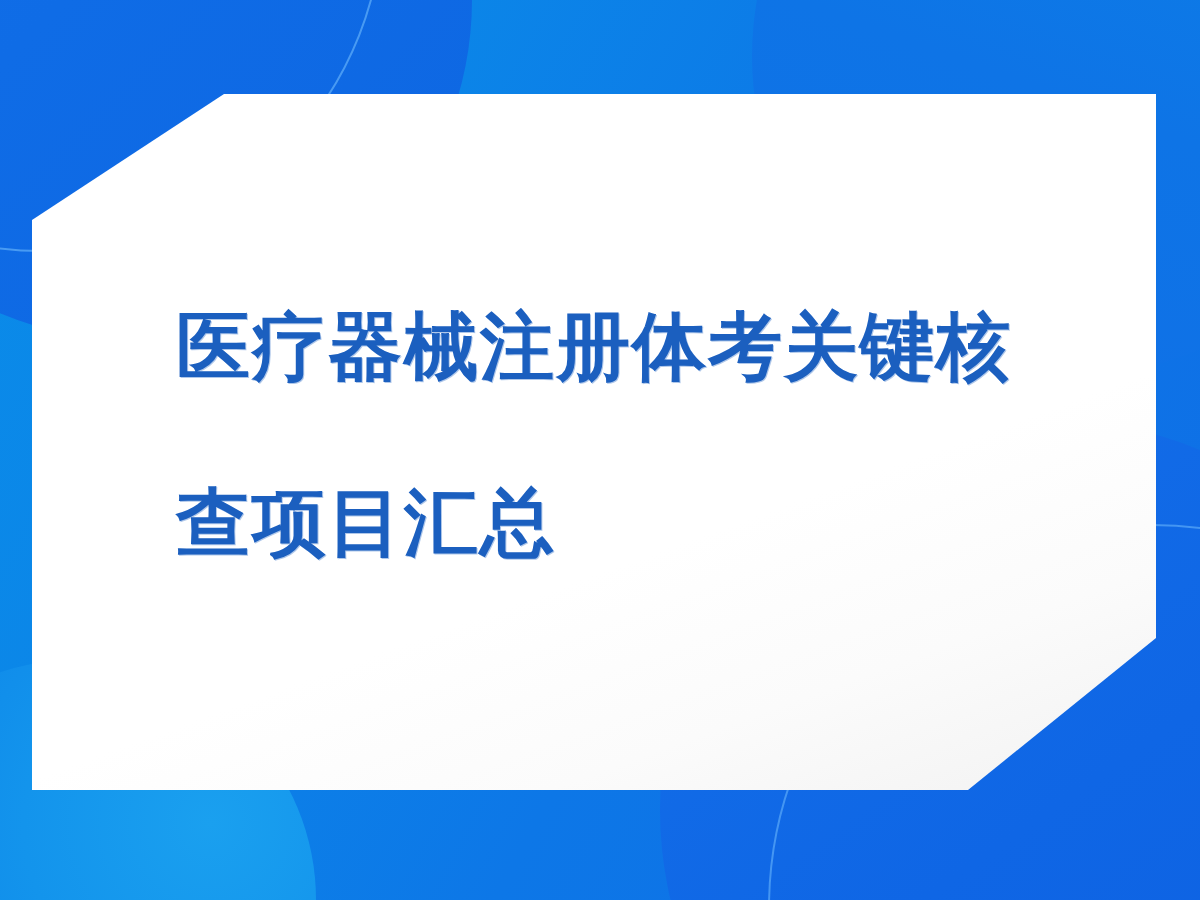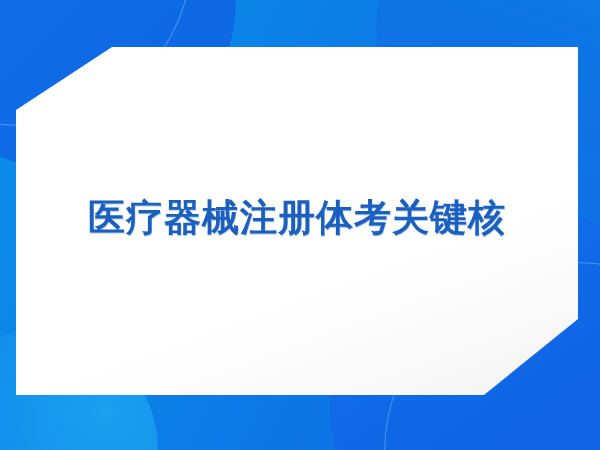--- a/index.html
+++ b/index.html
@@ -146,16 +146,17 @@
   <div class="shape" id="shape-tr"></div>
 
   <div class="shape" id="shape-bl"></div>
 
   <div class="shape" id="shape-br"></div>
   <div id="arc-br"></div>
 
   <div id="card">
     <div id="headline">
       <span class="headline-line" id="headline-line-1">医疗器械注册体考关键核</span>
+      <span class="headline-line" id="headline-line-2">查项目汇总</span>
     </div>
   </div>
 
 </div>
 
 </body></html>

